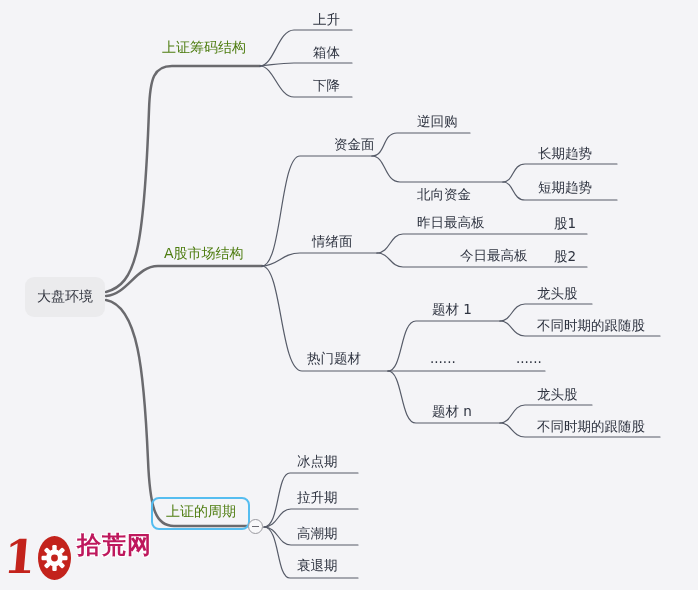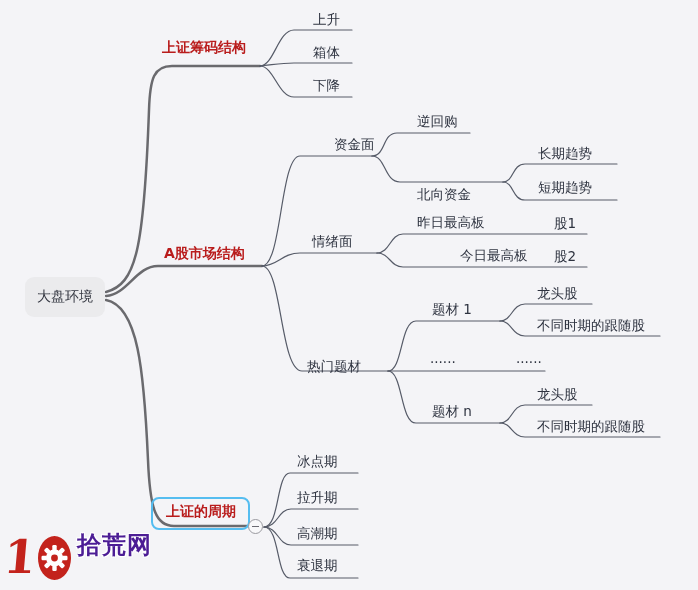--- a/index.html
+++ b/index.html
@@ -11,21 +11,21 @@
     overflow:hidden;
   }
   #wires{position:absolute;left:0;top:0;}
   .label{
     position:absolute;
     white-space:nowrap;
     font-size:13.5px;
     color:#2e3340;
     line-height:1.1;
   }
-  .main{font-weight:bold;font-size:14px;color:#b91c1c;}
+  .main{font-weight:normal;font-size:14px;color:#4d7c0f;}
   .root-box{
     position:absolute;
     left:25px;top:277px;width:80px;height:40px;
     background:#ebebed;
     border-radius:9px;
     display:flex;align-items:center;justify-content:center;
     font-size:14px;color:#333640;
   }
   .selection-box{
     position:absolute;
@@ -53,21 +53,21 @@
     display:flex;align-items:flex-start;
   }
   .wm-one{
     font-size:46px;font-weight:800;color:#c3231c;
     line-height:50px;transform:skewX(-5deg);
     font-family:"DejaVu Serif","Liberation Serif",serif;
   }
   .wm-zero{margin-left:1px;margin-top:3px;}
   .wm-col{display:flex;flex-direction:column;margin-left:5px;}
   .wm-site{
-    font-size:24px;font-weight:bold;color:#4c1d95;letter-spacing:1px;
+    font-size:24px;font-weight:bold;color:#be185d;letter-spacing:1px;
     line-height:26px;
     text-shadow:-1px -1px 0 #fff,1px -1px 0 #fff,-1px 1px 0 #fff,1px 1px 0 #fff;
     text-align:right;
   }
   .wm-domain{
     font-size:19px;font-weight:bold;color:#c3231c;
     line-height:19px;margin-top:0px;margin-left:-8px;
   }
 </style>
 </head>
@@ -135,21 +135,21 @@
   <div class="label" style="left:417px;top:163px;margin-top:24px;">北向资金</div>
   <div class="label" style="left:538px;top:146px;">长期趋势</div>
   <div class="label" style="left:538px;top:180px;">短期趋势</div>
 
   <div class="label" style="left:312px;top:234px;">情绪面</div>
   <div class="label" style="left:417px;top:215px;">昨日最高板</div>
   <div class="label" style="left:554px;top:216px;">股1</div>
   <div class="label" style="left:417px;top:248px;margin-left:43px;">今日最高板</div>
   <div class="label" style="left:554px;top:249px;">股2</div>
 
-  <div class="label" style="left:307px;top:351px;margin-top:8px;">热门题材</div>
+  <div class="label" style="left:307px;top:351px;">热门题材</div>
   <div class="label" style="left:432px;top:302px;">题材 1</div>
   <div class="label" style="left:537px;top:286px;">龙头股</div>
   <div class="label" style="left:537px;top:318px;">不同时期的跟随股</div>
   <div class="label" style="left:430px;top:351px;">......</div>
   <div class="label" style="left:516px;top:351px;">......</div>
   <div class="label" style="left:432px;top:404px;">题材 n</div>
   <div class="label" style="left:537px;top:387px;">龙头股</div>
   <div class="label" style="left:537px;top:419px;">不同时期的跟随股</div>
 
   <div class="selection-box"></div>

